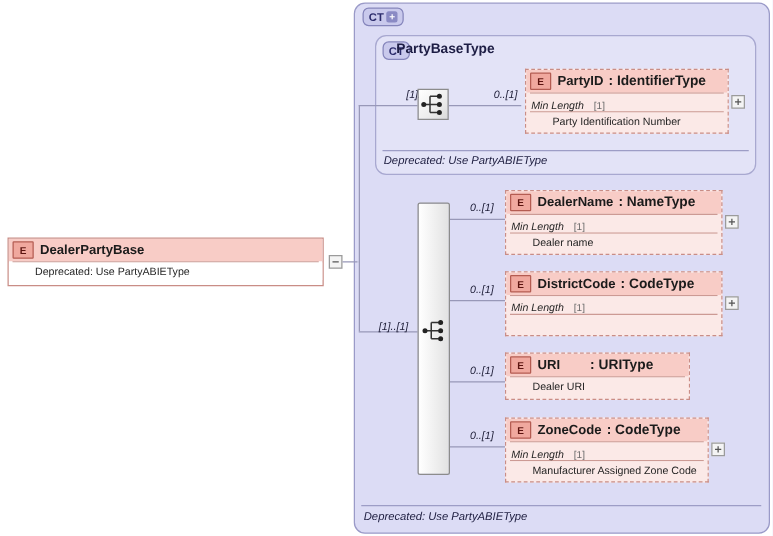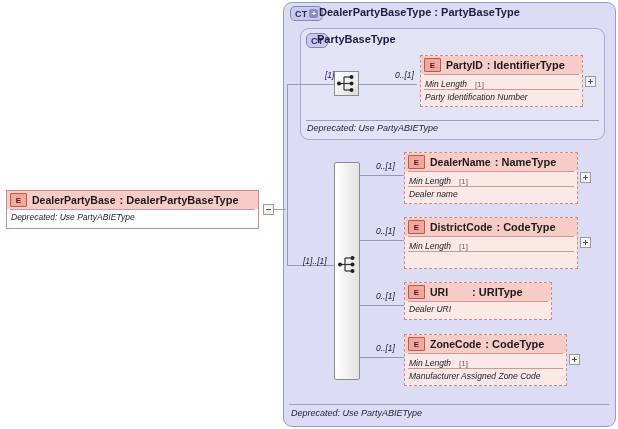--- a/index.html
+++ b/index.html
@@ -104,24 +104,24 @@
     box-sizing:border-box;
     background:#fbe9e7;
     font-size:8.5px;font-style:italic;color:#1f1f1f;
     white-space:nowrap;
   }
   .el-row .facet-val{
     font-style:normal;color:#6a6a6a;margin-left:8px;font-size:8px;
   }
   .el-doc{
     display:flex;align-items:center;
-    height:14px;padding:0 4px;
+    height:14px;padding:0 21px;
     box-sizing:border-box;
     background:#fbe9e7;
-    font-size:8.5px;font-style:italic;color:#1f1f1f;
+    font-size:8.5px;color:#1f1f1f;
     white-space:nowrap;
     text-align:center;
   }
   .el.solid .el-doc{background:#ffffff;}
 
   
   .seqbox{
     position:absolute;
     box-sizing:border-box;
     border:1px solid #8c8c8c;
@@ -166,40 +166,38 @@
 <body>
 
 <div class="canvas">
 
   <div class="ct-outer" style="left:283px;top:2px;width:333px;height:425px;"></div>
 
   <div class="ct-badge" style="left:290px;top:6px;">
     <span>CT</span>
     <span class="plusmark">+</span>
   </div>
-  <div class="ct-title" style="left:319px;top:6px;">DealerPartyBaseType : PartyBaseType</div>
 
   <div class="ct-footer-line" style="left:289px;top:404px;width:320px;"></div>
   <div class="ct-footer-text" style="left:291px;top:408px;">Deprecated: Use PartyABIEType</div>
 
   <div class="ct-inner" style="left:300px;top:28px;width:305px;height:112px;"></div>
 
   <div class="ct-badge" style="left:306px;top:33px;">
     <span>CT</span>
   </div>
   <div class="ct-title" style="left:317px;top:33px;">PartyBaseType</div>
 
   <div class="ct-footer-line" style="left:306px;top:120px;width:293px;"></div>
   <div class="ct-footer-text" style="left:307px;top:123px;">Deprecated: Use PartyABIEType</div>
 
   <div class="el solid" style="left:6px;top:190px;width:253px;height:39px;">
     <div class="el-head">
       <span class="el-ebadge">E</span>
       <span class="el-name">DealerPartyBase</span>
-      <span class="el-type"><span>:</span> <span>DealerPartyBaseType</span></span>
     </div>
     <div class="el-sep"></div>
     <div class="el-doc">Deprecated: Use PartyABIEType</div>
   </div>
 
   <div class="toggle" style="left:263px;top:204px;"></div>
 
   <div class="hline" style="left:274px;top:209px;width:12px;"></div>
 
   <div class="vline" style="left:287px;top:84px;height:126px;"></div>

